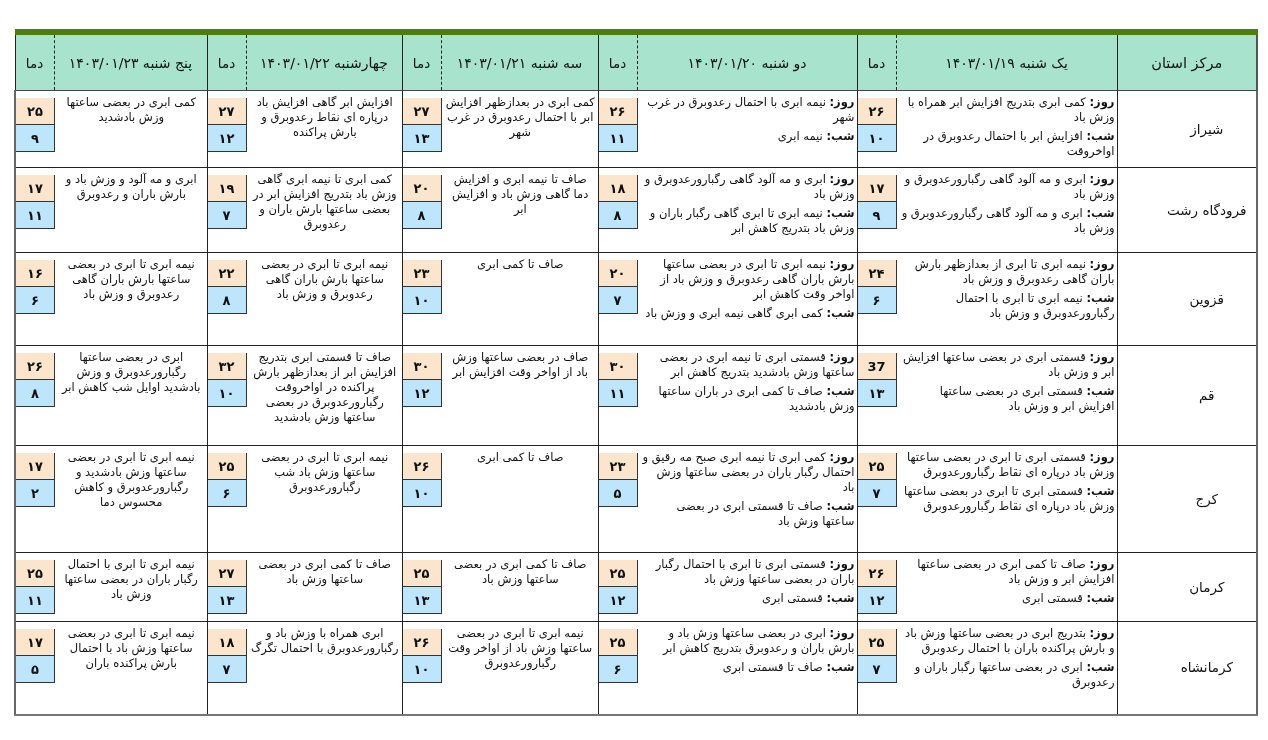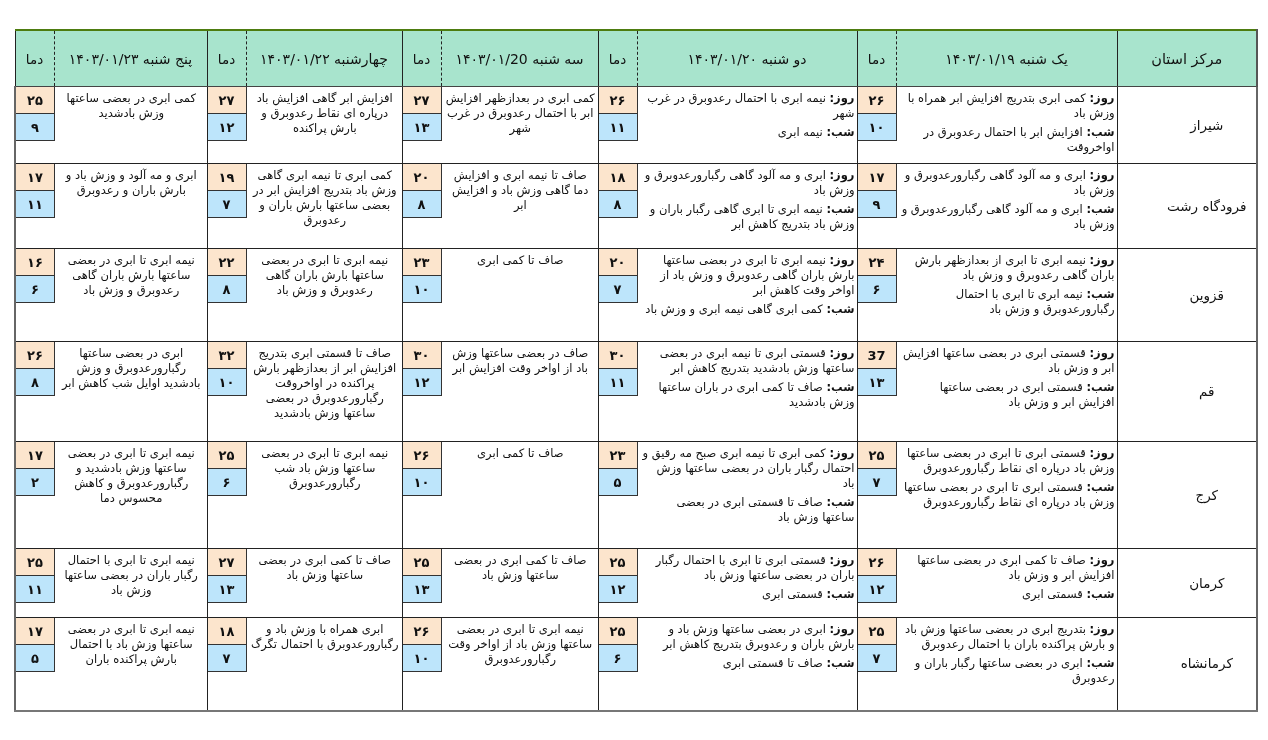--- a/index.html
+++ b/index.html
@@ -2,32 +2,32 @@
 <html><head>
 <meta charset="utf-8">
 <style>
   html, body { margin: 0; padding: 0; background: #ffffff; }
   body { width: 1268px; height: 740px; position: relative; overflow: hidden;
          font-family: "DejaVu Sans", "Liberation Sans", sans-serif; }
   .wrap { position: absolute; left: 14px; top: 29px; width: 1243px; }
   table { border-collapse: collapse; table-layout: fixed; width: 1243px; direction: ltr; }
   col.tcol { width: 39px; }
   th { background: #a8e4cd; height: 55px; font-weight: normal; font-size: 14px; color: #111;
-       border-top: 2px solid #4d7c0f; border-bottom: 1px solid #444; padding: 0 4px; direction: rtl; }
+       border-top: 6px solid #4d7c0f; border-bottom: 1px solid #444; padding: 0 4px; direction: rtl; }
   th.prov { border-left: 1.5px solid #222; border-right: 2px solid #555; font-size: 14.5px; }
   th.tmp { border-left: 1.5px solid #222; border-right: 1.5px dashed #222; font-size: 13.5px; text-align: center;}
   th.date { border-left: 1.5px dashed #222; font-size: 14px; text-align: center; }
   td { vertical-align: top; padding: 0; border-bottom: 1.5px solid #222; font-size: 11.5px; line-height: 15px; color: #111; }
   td.prov { text-align: center; vertical-align: middle; font-size: 13.5px; border-right: 2px solid #666; border-left: 1.5px solid #222; direction: rtl; padding-left: 40px; }
   td.desc { direction: rtl; text-align: center; padding: 4px 2px 2px 4px; border-left: 0; }
   td.desc.rich { text-align: right; }
   td.tmpcell { border-left: 1.5px solid #222; padding: 0; }
   td.first { border-left: 2px solid #666; }
   .tmpbox { width: 38px; border-right: 1px solid #333; }
-  .tmax { height: 26px; background: #fce5cd; border-bottom: 1px solid #333; display: flex; align-items: center; justify-content: center; font-weight: bold; font-size: 13px; }
+  .tmax { height: 26px; background: #fce5cd; border-bottom: 1px solid #333; display: flex; align-items: center; justify-content: center; font-weight: bold; font-size: 13px; margin-top: 7px; }
   .tmin { height: 26px; background: #bde5fb; border-bottom: 1.5px solid #333; display: flex; align-items: center; justify-content: center; font-weight: bold; font-size: 13px; }
   .line { display: block; margin-bottom: 4px; }
   .lbl { font-weight: bold; margin-top: 44px; }
   tr.last td { border-bottom: 2px solid #777; }
 </style>
 </head>
 <body>
 
 <div class="wrap">
 <table>
@@ -44,21 +44,21 @@
         <col style="width:221px">
     <col style="width:140px">
   </colgroup>
   <thead>
     <tr>
       <th class="tmp">دما</th>
       <th class="date">پنج شنبه ۱۴۰۳/۰۱/۲۳</th>
       <th class="tmp">دما</th>
       <th class="date">چهارشنبه ۱۴۰۳/۰۱/۲۲</th>
       <th class="tmp">دما</th>
-      <th class="date">سه شنبه ۱۴۰۳/۰۱/20</th>
+      <th class="date">سه شنبه ۱۴۰۳/۰۱/۲۱</th>
       <th class="tmp">دما</th>
       <th class="date">دو شنبه ۱۴۰۳/۰۱/۲۰</th>
       <th class="tmp">دما</th>
       <th class="date">یک شنبه ۱۴۰۳/۰۱/۱۹</th>
       <th class="prov">مرکز استان</th>
     </tr>
   </thead>
   <tbody id="tbody">
         <tr style="height: 77px;">
     <td class="tmpcell first">

